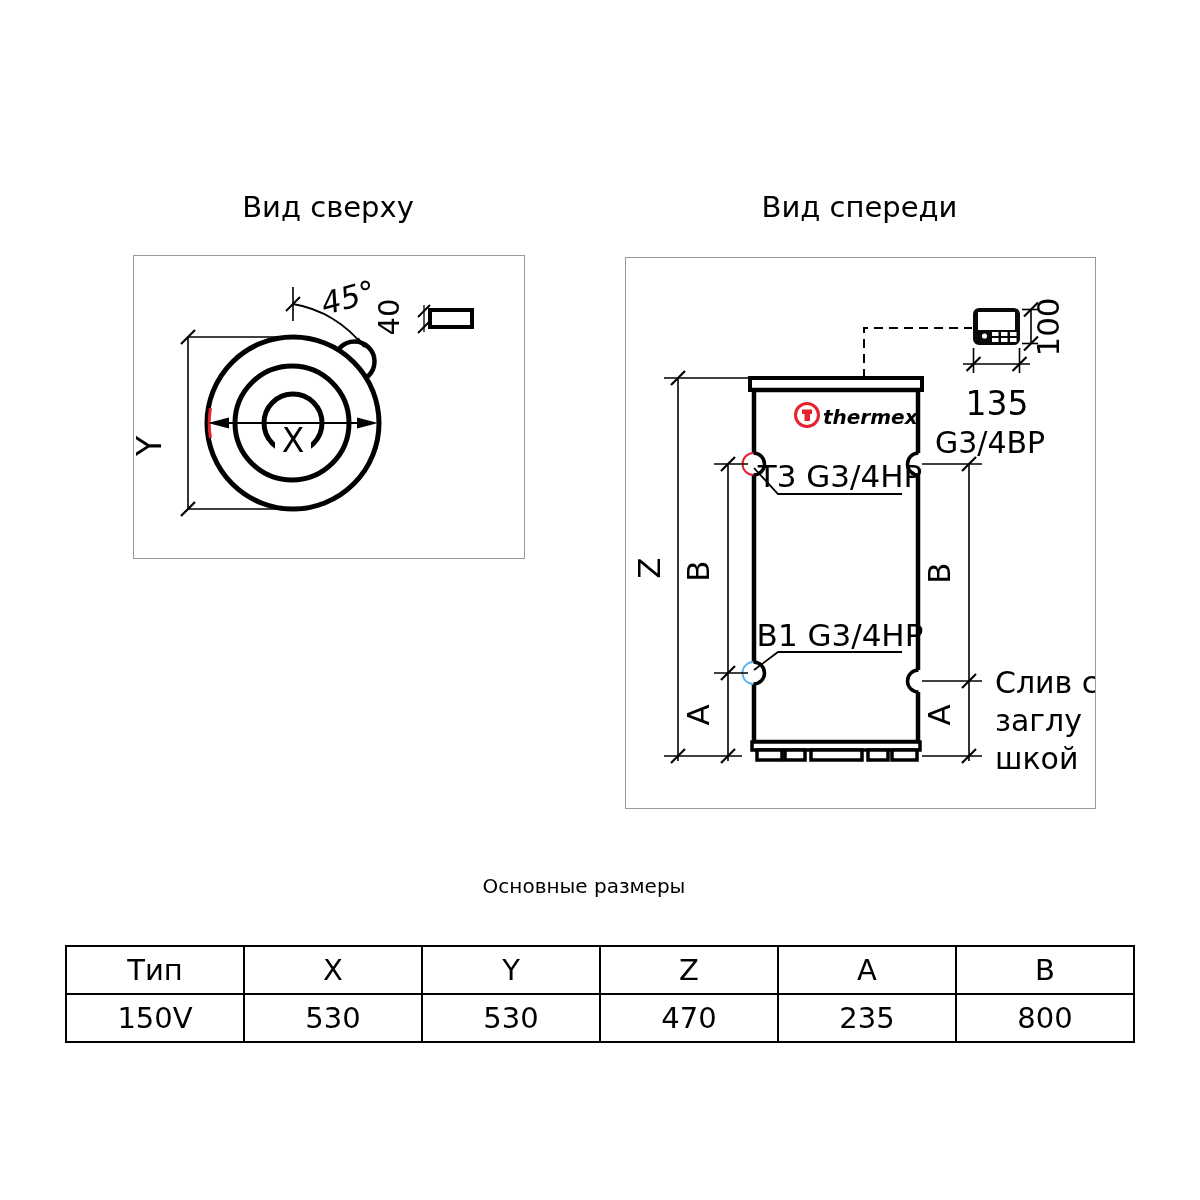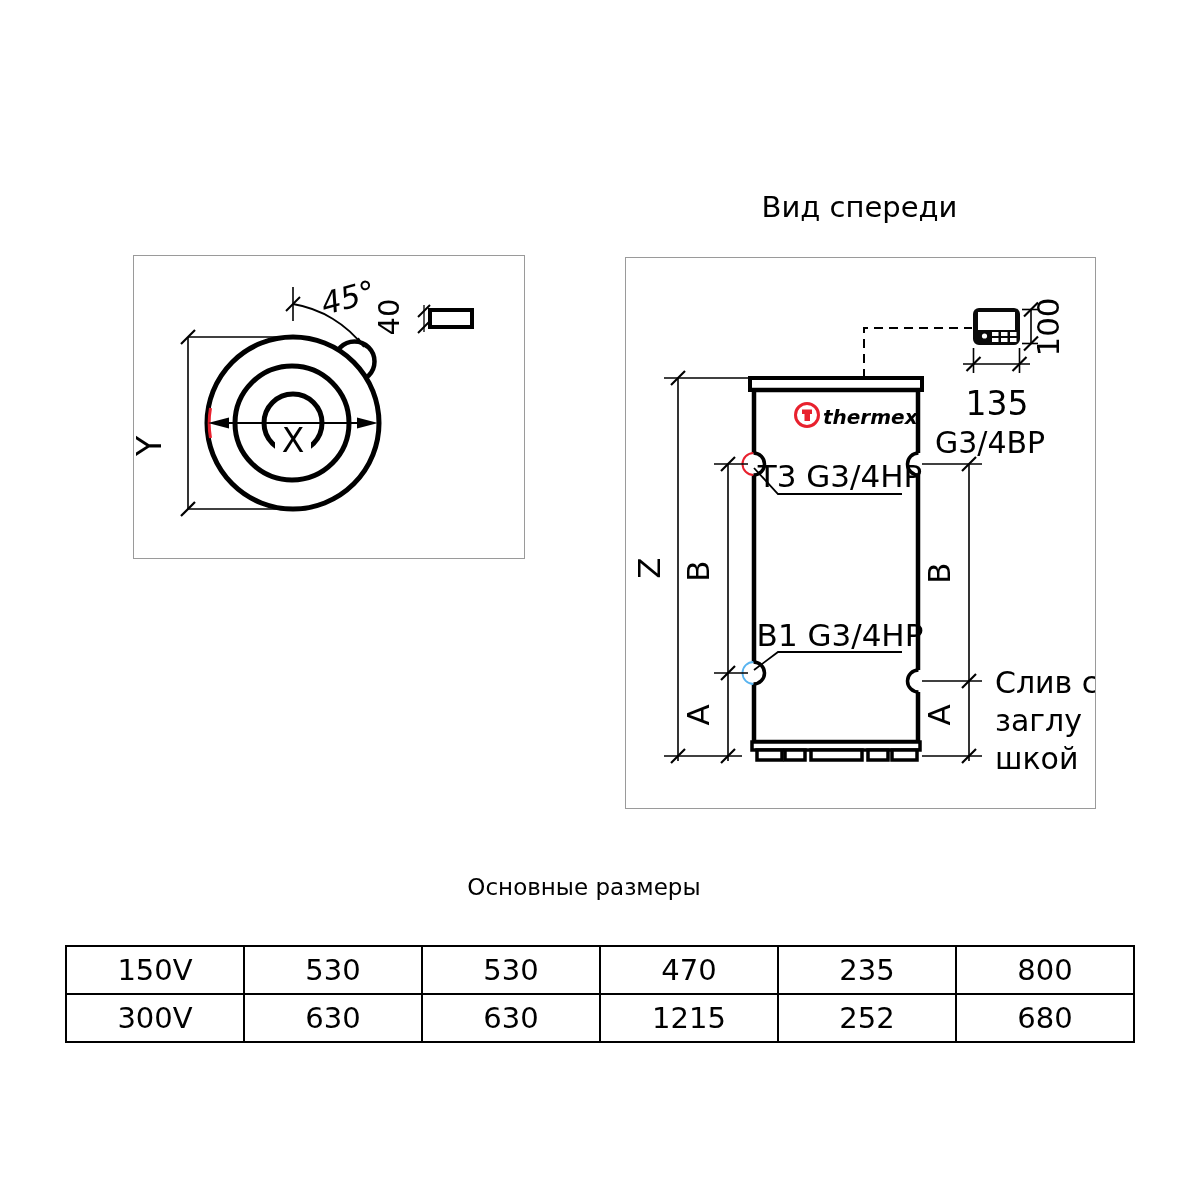--- a/index.html
+++ b/index.html
@@ -7,33 +7,34 @@
           font-family:"DejaVu Sans",sans-serif;color:#000;}
   .main-title{position:absolute;left:0;top:62px;width:1200px;text-align:center;
               font-size:41px;letter-spacing:-1px;font-weight:500;}
   .view-label{position:absolute;top:190px;text-align:center;font-size:29px;}
   .view-label.left{left:133px;width:390px;}
   .view-label.right{left:625px;width:469px;}
   .view-box{position:absolute;border:1px solid #9a9a9a;background:#fff;}
   .view-box.topview{left:133px;top:255px;width:390px;height:302px;}
   .view-box.frontview{left:625px;top:257px;width:469px;height:550px;}
   .view-box svg{display:block;}
-  .table-title{position:absolute;left:0;top:874px;width:1168px;text-align:center;font-size:23px;}
+  .table-title{position:absolute;left:0;top:874px;width:1168px;text-align:center;font-size:20px;}
   table.dims{position:absolute;left:65px;top:945px;width:1070px;border-collapse:collapse;
              table-layout:fixed;font-size:29px;}
   table.dims td,table.dims th{border:2px solid #000;height:46px;text-align:center;
              font-weight:normal;padding:0;}
   svg text{font-family:"DejaVu Sans",sans-serif;fill:#000;}
 </style>
 </head>
 <body>
 
 <div class="canvas">
 
 
+  <div class="view-label left">Вид сверху</div>
   <div class="view-label right">Вид спереди</div>
 
   <div class="view-box topview">
     <svg width="390" height="302" viewBox="133 255 390 302">
 
       <circle cx="353.5" cy="360.5" r="20" fill="#fff" stroke="#000" stroke-width="4.5"></circle>
 
       <circle cx="292" cy="422" r="86" fill="#fff" stroke="#000" stroke-width="5"></circle>
       <circle cx="291" cy="422" r="57" fill="#fff" stroke="#000" stroke-width="5"></circle>
       <circle cx="292" cy="422" r="29" fill="#fff" stroke="#000" stroke-width="5"></circle>
@@ -164,32 +165,32 @@
       <text x="994" y="692" font-size="30">Слив с</text>
       <text x="994" y="730" font-size="30">заглу</text>
       <text x="994" y="768" font-size="30">шкой</text>
     </svg>
   </div>
 
   <div class="table-title">Основные размеры</div>
 
   <table class="dims">
     <tbody>
+        <tr>
+      <th>Тип</th>
+      <th>X</th>
+      <th>Y</th>
+      <th>Z</th>
+      <th>A</th>
+      <th>B</th>
+    </tr>
     <tr>
       <td>150V</td>
       <td>530</td>
       <td>530</td>
       <td>470</td>
       <td>235</td>
       <td>800</td>
     </tr>
-    <tr>
-      <td>300V</td>
-      <td>630</td>
-      <td>630</td>
-      <td>1215</td>
-      <td>252</td>
-      <td>680</td>
-    </tr>
   </tbody>
     </table>
 
 </div>
 
 </body></html>

